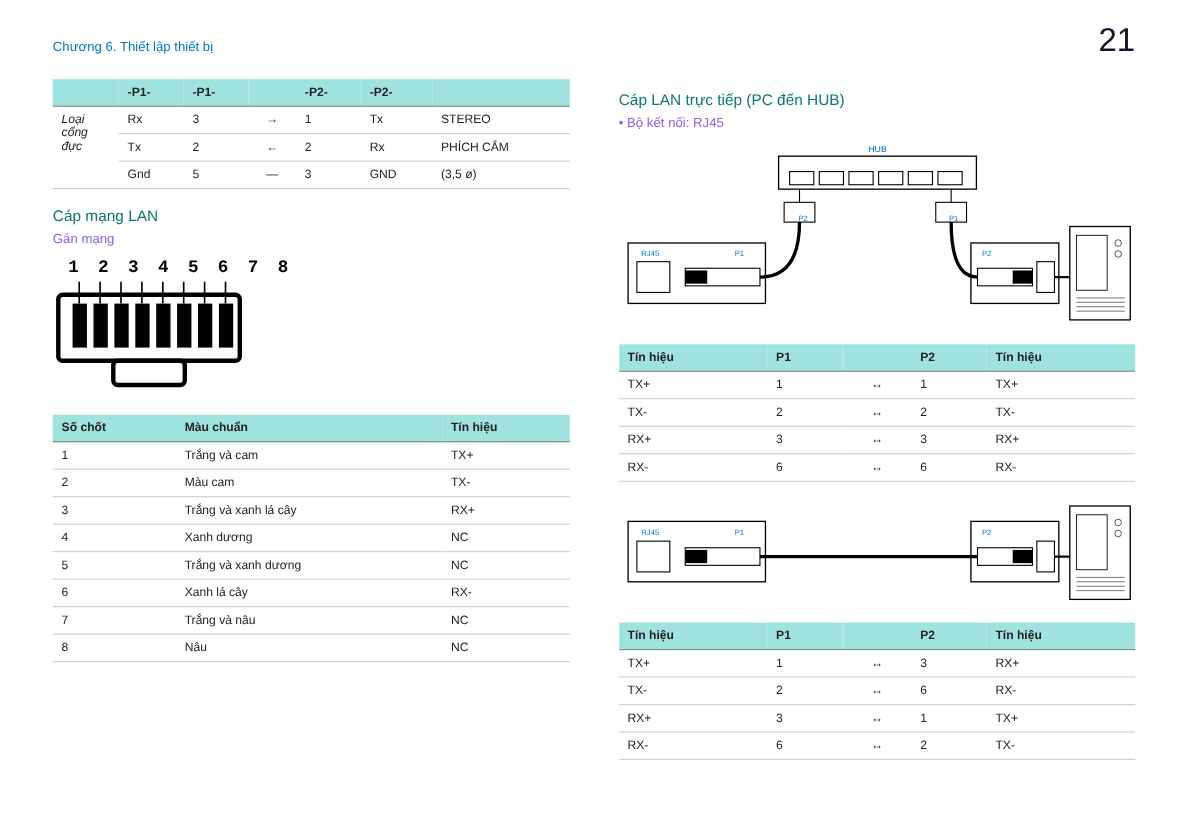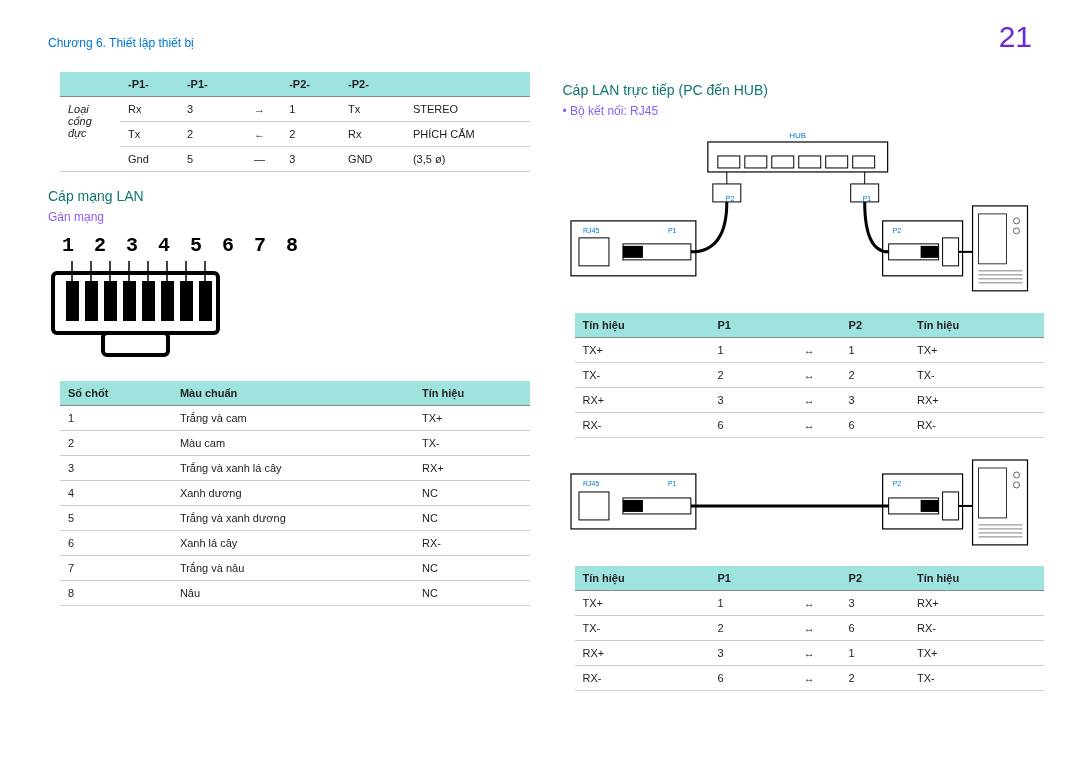--- a/index.html
+++ b/index.html
@@ -13,43 +13,43 @@
     position: relative;
     background: #fff;
   }
   .header {
     display: flex;
     justify-content: space-between;
     align-items: baseline;
     margin-bottom: 18px;
   }
   .chapter { color: #0075d1; font-size: 12px; }
-  .pagenum { color: #6d28d9; font-size: 30px; font-weight: 300; }
+  .pagenum { color: #0f172a; font-size: 30px; font-weight: 300; }
   .columns { display: flex; gap: 45px; }
   .col { flex: 1; }
   h2 { color: #0f766e; font-size: 14px; font-weight: 500; margin: 10px 0 6px; }
   .sub { font-size: 12px; margin-bottom: 8px; color: #8b5cf6; }
   .bullet::before { content: "•  "; }
-  table { border-collapse: collapse; width: 100%; font-size: 11px; margin-left: 12px; }
+  table { border-collapse: collapse; width: 100%; font-size: 11px; }
   thead th {
     background: #9fe3df;
     font-weight: 600;
     text-align: left;
     padding: 6px 8px;
     border-bottom: 1px solid #888;
   }
   tbody td {
     padding: 6px 8px;
     border-bottom: 1px solid #ccc;
     text-align: left;
   }
   tbody td.center { text-align: center; }
   .pin-numbers {
     font-family: 'Courier New', monospace;
-    font-size: 20px;
+    font-size: 16px;
     font-weight: bold;
     letter-spacing: 4px;
     margin: 10px 0 4px 14px;
     color: #000;
   }
   .rj45 {
     width: 175px;
     height: 100px;
     margin-bottom: 18px;
   }

